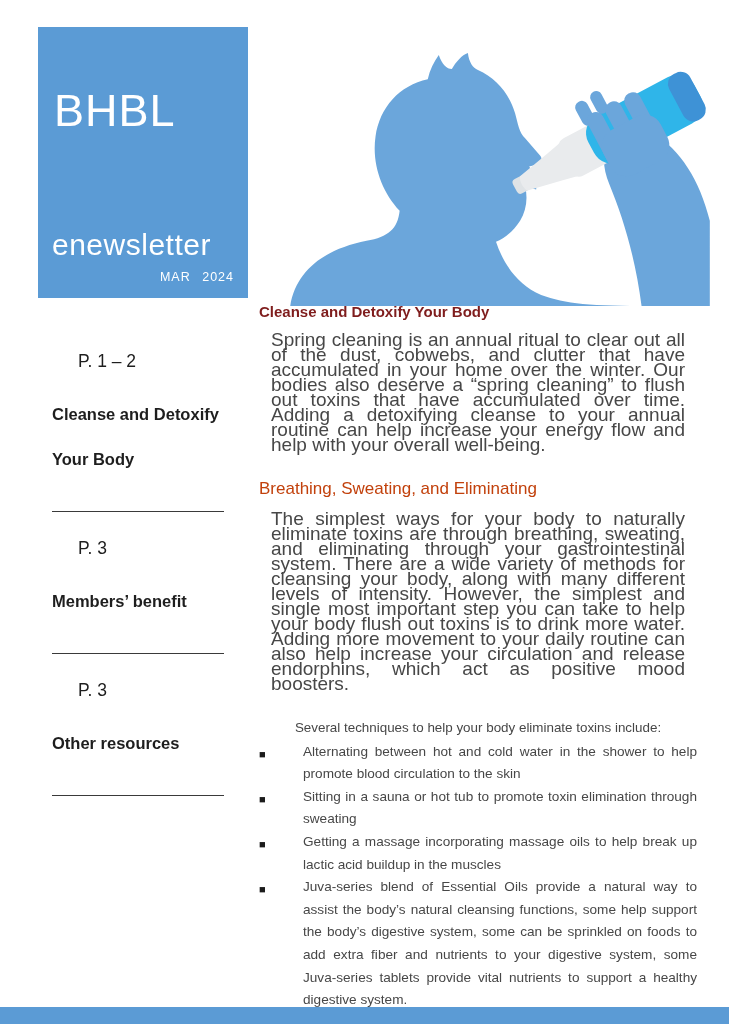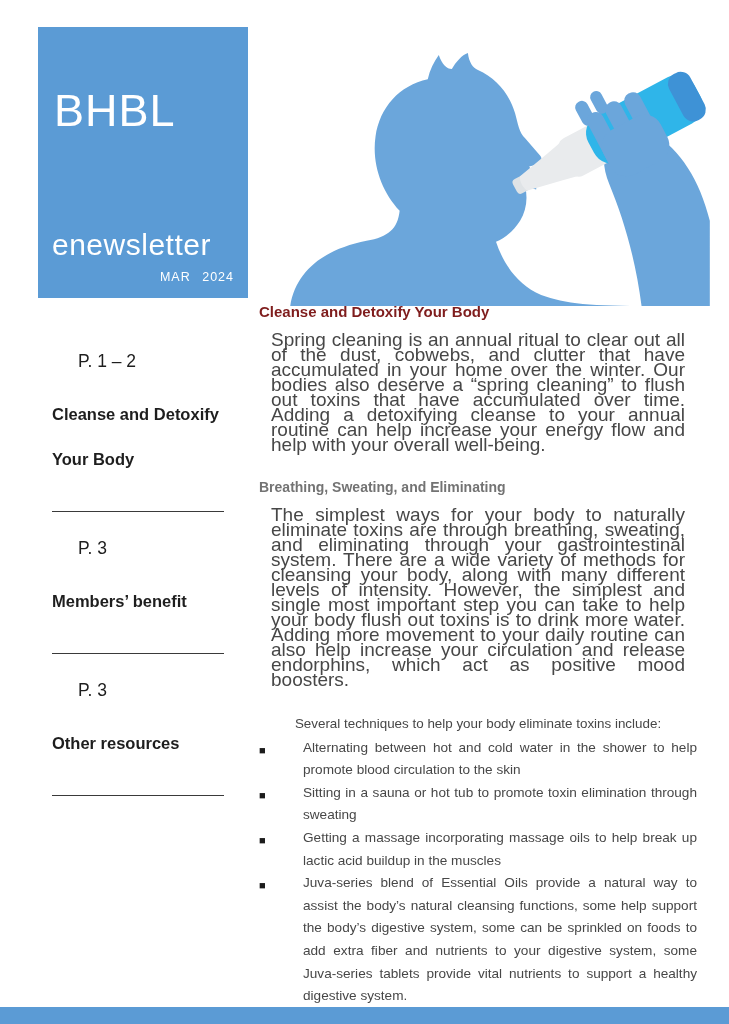--- a/index.html
+++ b/index.html
@@ -20,21 +20,21 @@
   .toc-page{font-size:17.5px;padding-left:26px;margin:0 0 20px 0;}
   .toc-title{font-weight:bold;font-size:16.5px;line-height:45px;}
   .toc-divider{border:none;border-top:1.6px solid #3a3a3a;margin:29px 0 26px 0;width:100%;}
   .toc-entry.first .toc-page{margin-top:1px;}
   .toc-entry.third{margin-top:8px;}
 
   
   .main{position:absolute;left:259px;top:303px;width:438px;color:#474747;}
   .article-title{font-size:15px;font-weight:bold;color:#7f1d1d;margin:0 0 9px 0;}
   .para{font-size:19px;line-height:15px;text-align:justify;margin:12px;}
-  .section-heading{font-size:14px;font-weight:bold;color:#737373;margin:27px 0 5px 0;}
+  .section-heading{font-size:17px;font-weight:normal;color:#c2410c;margin:27px 0 5px 0;}
   .list-intro{font-size:13.4px;line-height:22.6px;margin:26px 0 0 0;text-align:center;}
   ul.tech-list{list-style:none;margin:1px 0 0 0;padding:0;}
   ul.tech-list li{display:flex;font-size:13.6px;line-height:22.6px;}
   ul.tech-list .sq{width:44px;flex:0 0 44px;font-size:11px;padding-top:2px;color:#1c1c1c;}
   ul.tech-list .li-text{flex:1;text-align:justify;}
 
   
   .footer-bar{position:absolute;left:0;bottom:0;width:729px;height:17px;background:#5B9BD5;}
 </style>
 </head>

